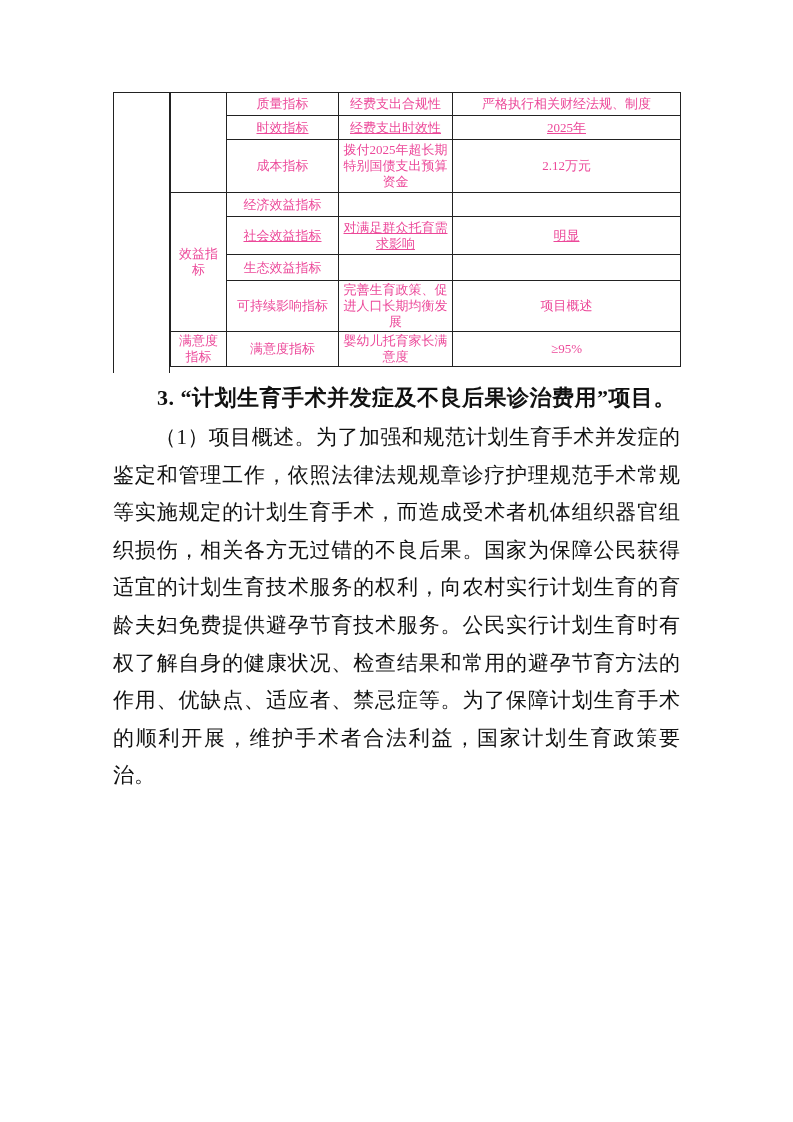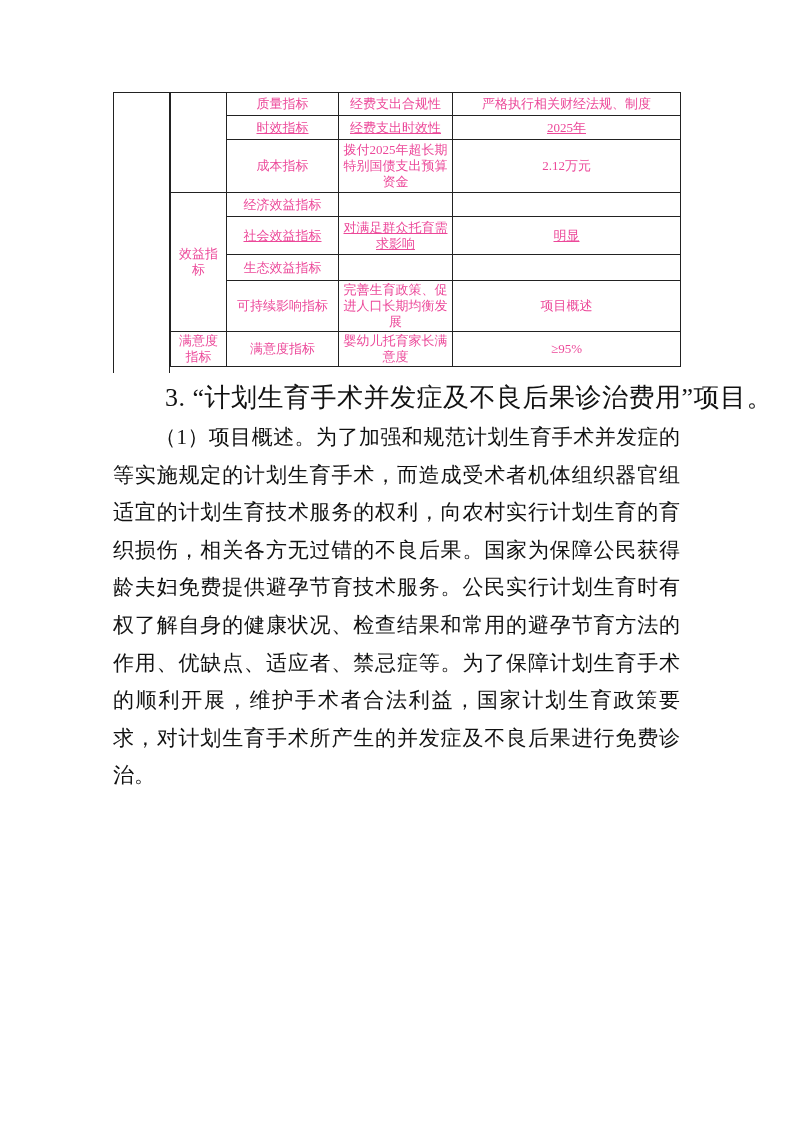--- a/index.html
+++ b/index.html
@@ -21,21 +21,21 @@
     border-collapse:collapse;table-layout:fixed;
     font-size:13px;line-height:16px;color:#ec4899;
   }
   .perf-table td{
     border:1px solid #222;text-align:center;vertical-align:middle;
     padding:1px 2px;word-break:break-all;overflow:hidden;
   }
 
   .heading{
     position:absolute;left:113px;top:383px;width:567px;
-    font-size:26px;line-height:30px;font-weight:normal;
+    font-size:22px;line-height:30px;font-weight:bold;
     text-indent:2em;letter-spacing:0.5px;white-space:nowrap;
   }
 
   .para{position:absolute;left:113px;top:419px;width:567px;font-size:21px}
   .pline{
     height:37.6px;line-height:37.6px;
     text-align:justify;text-align-last:justify;
   }
   .pline-first{text-indent:2em}
   .pline-last{text-align-last:left}
@@ -98,24 +98,24 @@
           <td>婴幼儿托育家长满意度</td>
           <td>≥95%</td>
         </tr>
       </tbody>
   </table>
 
   <div class="heading">3. “计划生育手术并发症及不良后果诊治费用”项目。</div>
 
   <div class="para" id="paragraph">
       <div class="pline pline-first">（1）项目概述。为了加强和规范计划生育手术并发症的</div>
+      <div class="pline">鉴定和管理工作，依照法律法规规章诊疗护理规范手术常规</div>
       <div class="pline">等实施规定的计划生育手术，而造成受术者机体组织器官组</div>
+      <div class="pline">织损伤，相关各方无过错的不良后果。国家为保障公民获得</div>
       <div class="pline">适宜的计划生育技术服务的权利，向农村实行计划生育的育</div>
-      <div class="pline">织损伤，相关各方无过错的不良后果。国家为保障公民获得</div>
       <div class="pline">龄夫妇免费提供避孕节育技术服务。公民实行计划生育时有</div>
       <div class="pline">权了解自身的健康状况、检查结果和常用的避孕节育方法的</div>
       <div class="pline">作用、优缺点、适应者、禁忌症等。为了保障计划生育手术</div>
       <div class="pline">的顺利开展，维护手术者合法利益，国家计划生育政策要</div>
-      <div class="pline">求，对计划生育手术所产生的并发症及不良后果进行免费诊</div>
       <div class="pline pline-last">治。</div>
     </div>
 
 </div>
 
 </body></html>

